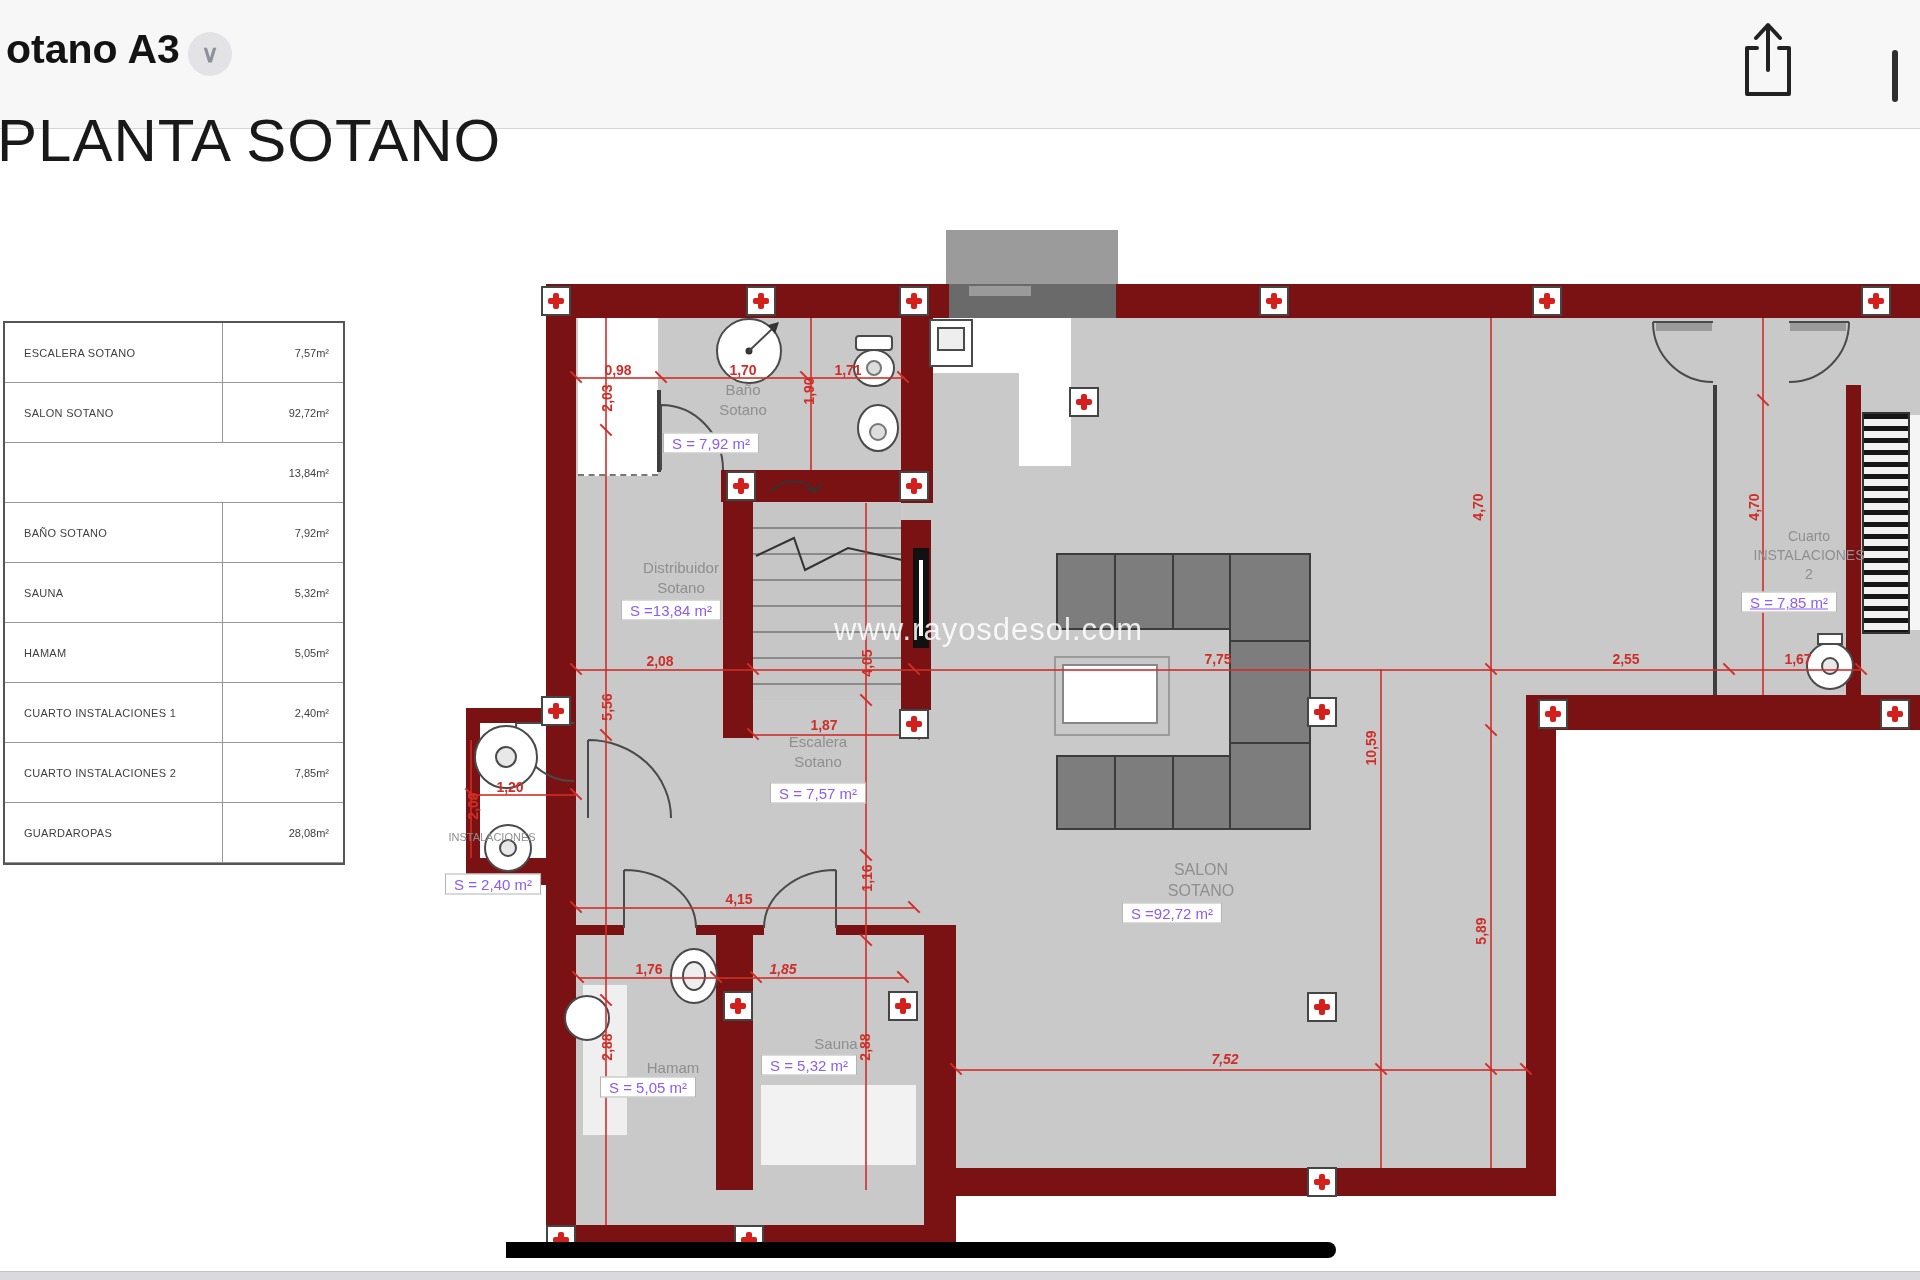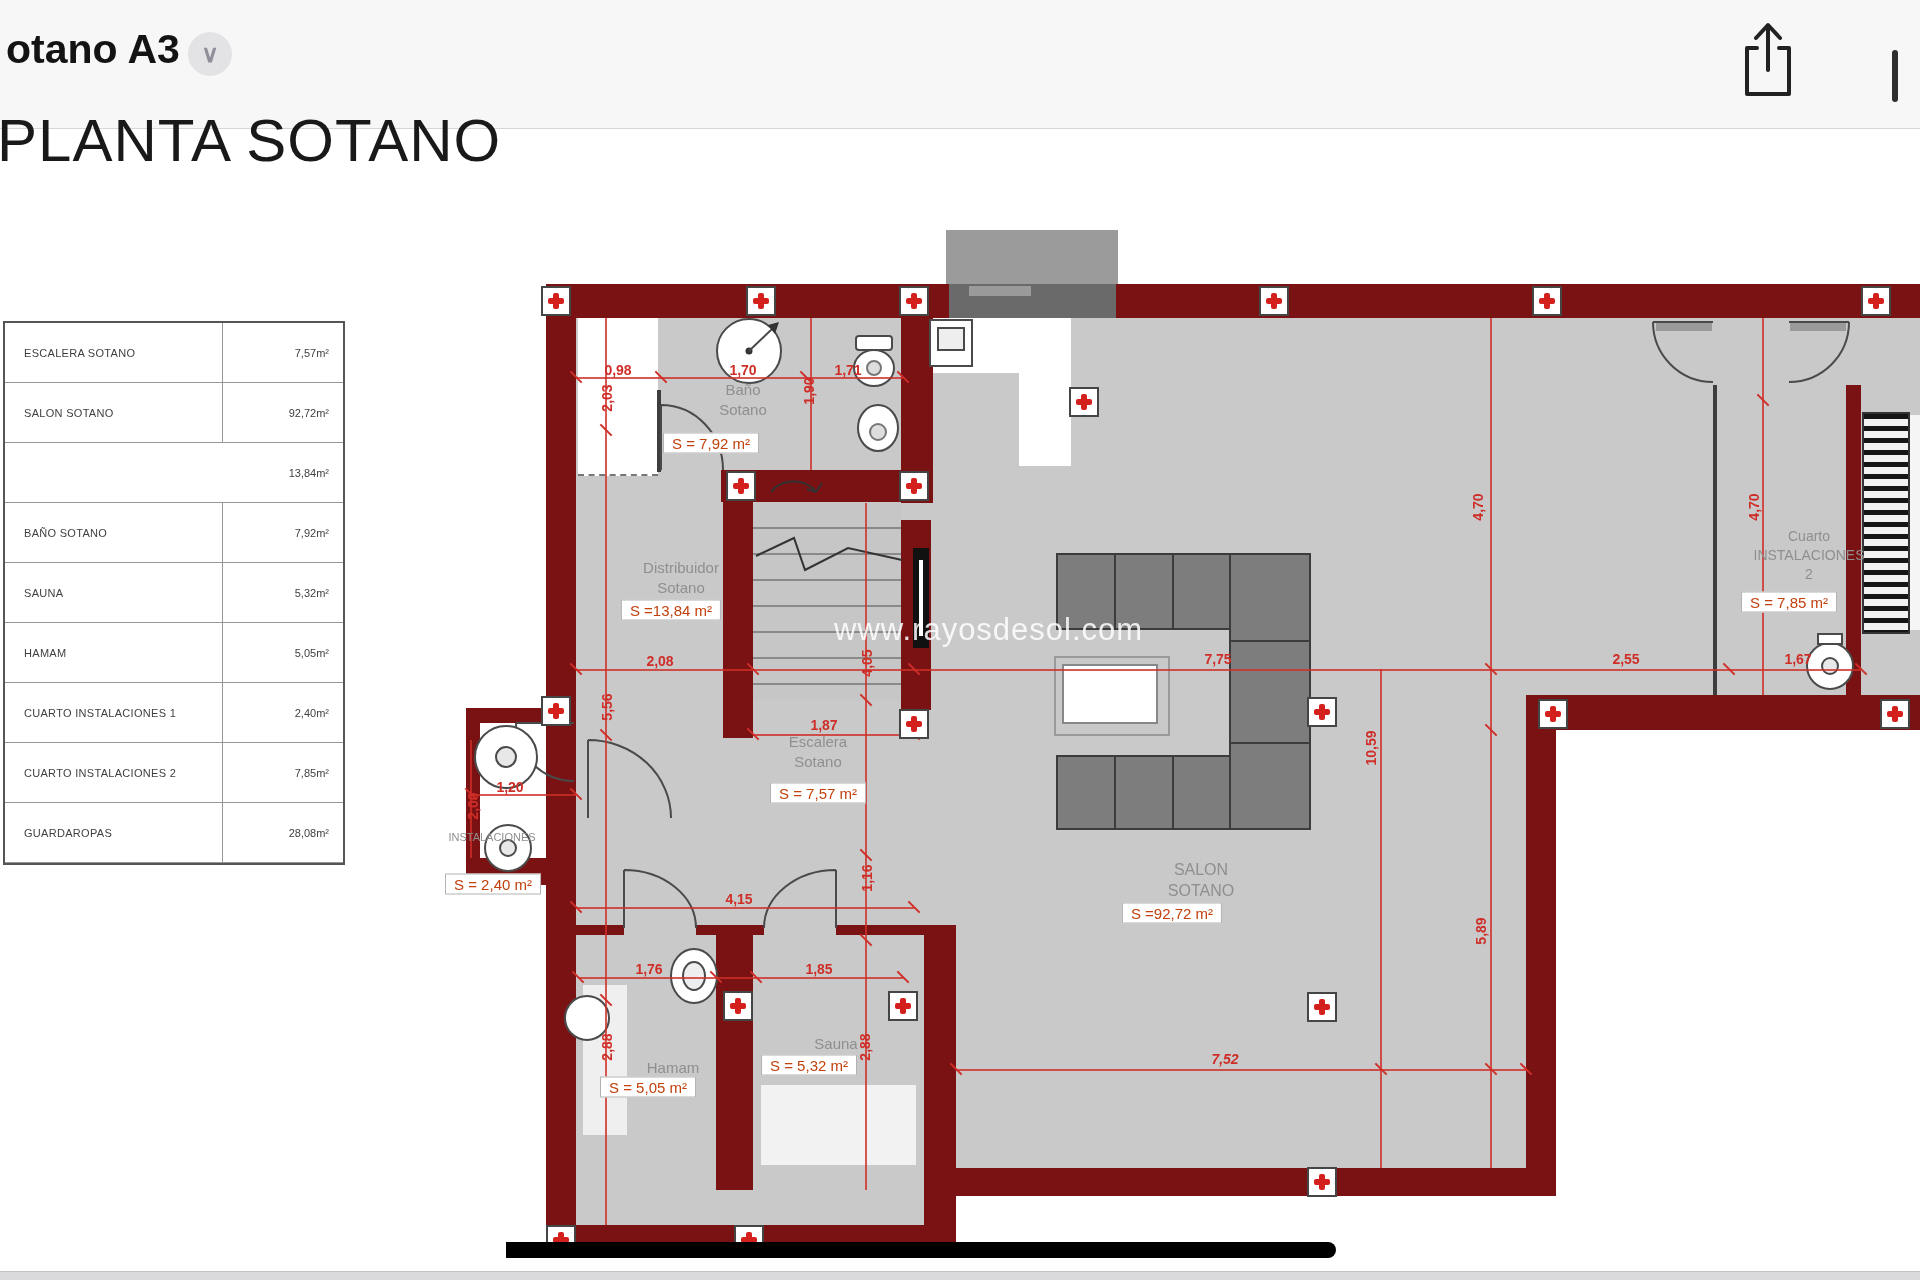--- a/index.html
+++ b/index.html
@@ -52,21 +52,21 @@
   .tick{position:absolute;width:16px;height:2px;background:#cf2e28;transform:rotate(45deg);}
   .dimlab{position:absolute;width:60px;text-align:center;color:#cf2e28;font-size:14px;font-weight:700;line-height:18px;}
   .pillar{position:absolute;width:26px;height:26px;background:#fff;border:2px solid #454545;
           display:flex;align-items:center;justify-content:center;box-sizing:content-box;}
   .pcross{position:relative;width:16px;height:16px;}
   .pcross::before{content:"";position:absolute;left:5px;top:0;width:6px;height:16px;background:#d3201c;border-radius:2px;}
   .pcross::after{content:"";position:absolute;left:0;top:5px;width:16px;height:6px;background:#d3201c;border-radius:2px;}
   .rlabel{position:absolute;transform:translate(-50%,-50%);color:#8f8f8f;text-align:center;}
   .rlabel span{display:block;}
   .atag{position:absolute;transform:translate(-50%,-50%);background:#fff;border:1px solid #b3b3b3;
-        color:#c2410c;font-size:15px;padding:1px 8px;white-space:nowrap;}
+        color:#8b5cf6;font-size:15px;padding:1px 8px;white-space:nowrap;}
   #watermark{position:absolute;left:818px;top:612px;font-size:31px;letter-spacing:1px;
              color:rgba(255,255,255,.85);}
   #scalebar{position:absolute;left:490px;top:1242px;width:830px;height:16px;background:#000;
             border-radius:0 8px 8px 0;}
   #bottomstrip{position:absolute;left:0;top:1271px;width:1920px;height:9px;background:#dadadc;
                border-top:1px solid #c4c4c6;}
   svg.fixtures{position:absolute;left:0;top:0;}
 </style>
 </head>
 <body>
@@ -291,21 +291,21 @@
         <div class="dimlab" style="left: 561px; top: 698px; transform: rotate(-90deg);">5,56</div>
         <div class="dimlab" style="left: 821px; top: 654px; transform: rotate(-90deg);">4,05</div>
         <div class="dimlab" style="left: 1432px; top: 498px; transform: rotate(-90deg);">4,70</div>
         <div class="dimlab" style="left: 1708px; top: 498px; transform: rotate(-90deg);">4,70</div>
         <div class="dimlab" style="left: 778px; top: 716px;">1,87</div>
         <div class="dimlab" style="left: 464px; top: 778px;">1,20</div>
         <div class="dimlab" style="left: 427px; top: 797px; transform: rotate(-90deg);">2,00</div>
         <div class="dimlab" style="left: 693px; top: 890px;">4,15</div>
         <div class="dimlab" style="left: 821px; top: 869px; transform: rotate(-90deg);">1,16</div>
         <div class="dimlab" style="left: 603px; top: 960px;">1,76</div>
-        <div class="dimlab" style="left: 773px; top: 960px;">1,85</div>
+        <div class="dimlab" style="left: 737px; top: 960px; font-style: italic;">1,85</div>
         <div class="dimlab" style="left: 561px; top: 1038px; transform: rotate(-90deg);">2,88</div>
         <div class="dimlab" style="left: 819px; top: 1038px; transform: rotate(-90deg);">2,88</div>
         <div class="dimlab" style="left: 1325px; top: 739px; transform: rotate(-90deg);">10,59</div>
         <div class="dimlab" style="left: 1435px; top: 922px; transform: rotate(-90deg);">5,89</div>
         <div class="dimlab" style="left: 1179px; top: 1050px; font-style: italic;">7,52</div>
         <div class="pillar" style="left: 525px; top: 286px;">
           <span class="pcross"></span>
         </div>
         <div class="pillar" style="left: 730px; top: 286px;">
           <span class="pcross"></span>
@@ -394,21 +394,21 @@
           <span>INSTALACIONES</span>
           <span>2</span>
         </div>
         <div class="atag" style="left: 695px; top: 443px;">S = 7,92 m²</div>
         <div class="atag" style="left: 655px; top: 610px;">S =13,84 m²</div>
         <div class="atag" style="left: 802px; top: 793px;">S = 7,57 m²</div>
         <div class="atag" style="left: 1156px; top: 913px;">S =92,72 m²</div>
         <div class="atag" style="left: 793px; top: 1065px;">S = 5,32 m²</div>
         <div class="atag" style="left: 632px; top: 1087px;">S = 5,05 m²</div>
         <div class="atag" style="left: 477px; top: 884px;">S = 2,40 m²</div>
-        <div class="atag" style="left: 1773px; top: 602px;">S = 7,85 m²</div>
+        <div class="atag" style="left: 1773px; top: 602px; text-decoration: underline;">S = 7,85 m²</div>
       </div>
 
     <div id="watermark">www.rayosdesol.com</div>
     <div id="scalebar"></div>
   </div>
 
   <div id="bottomstrip"></div>
 </div>
 
 </body></html>

